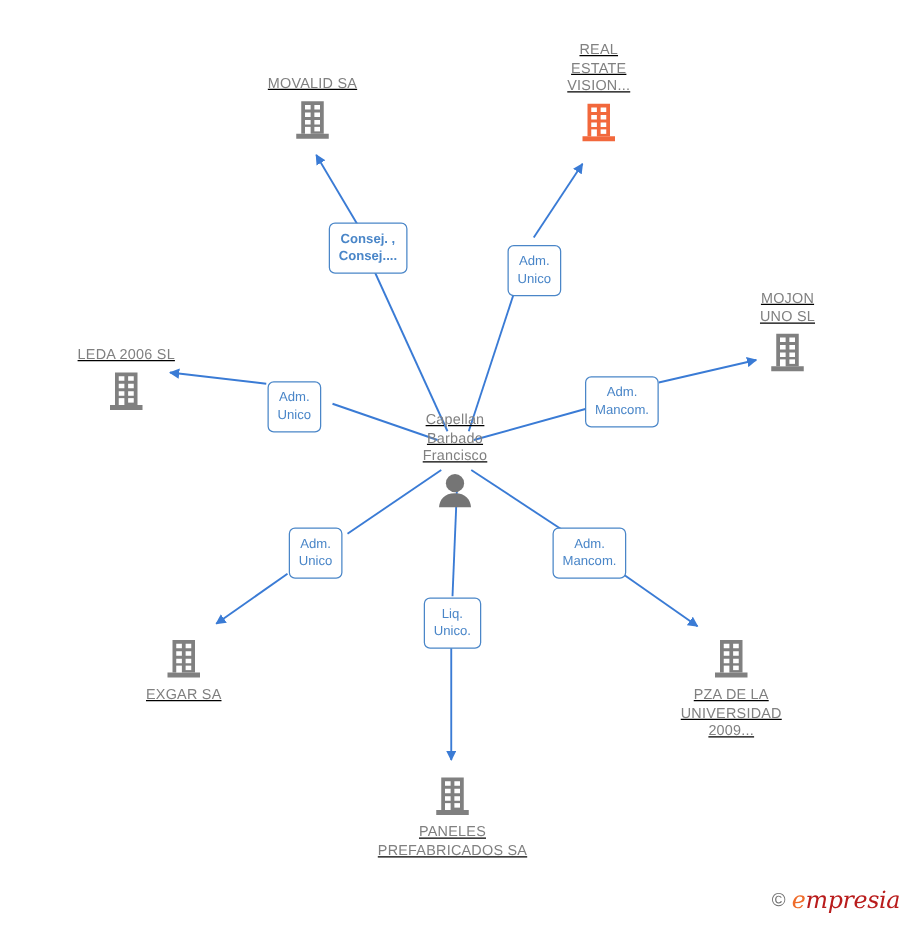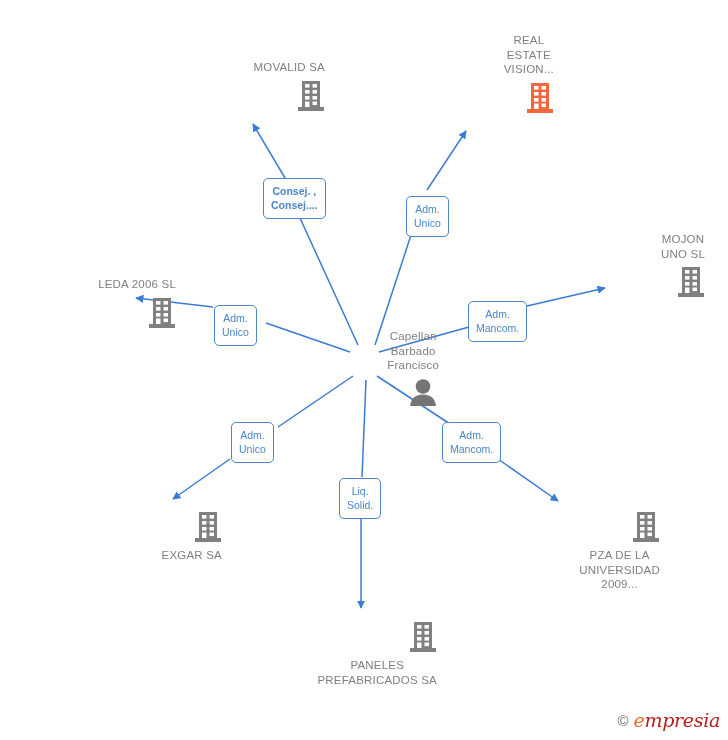--- a/index.html
+++ b/index.html
@@ -18,23 +18,24 @@
     position: absolute;
     left: 0;
     top: 0;
     width: 728px;
     height: 740px;
   }
   .node {
     position: absolute;
     display: flex;
     flex-direction: column;
-    align-items: flex-end;
+    align-items: center;
     width: 150px;
     margin-left: -75px;
+    text-decoration: underline;
   }
   .node-label {
     font-size: 11.5px;
     line-height: 14.5px;
     color: #808080;
     text-align: center;
     letter-spacing: 0.2px;
     white-space: pre-line;
   }
   .node-icon {
@@ -264,18 +265,18 @@
 Unico</div>
 <div class="edge-label" style="left:214px; top:305px;">Adm.
 Unico</div>
 <div class="edge-label" style="left:468px; top:301px;">Adm.
 Mancom.</div>
 <div class="edge-label" style="left:231px; top:422px;">Adm.
 Unico</div>
 <div class="edge-label" style="left:442px; top:422px;">Adm.
 Mancom.</div>
 <div class="edge-label" style="left:339px; top:478px;">Liq.
-Solid.</div>
+Unico.</div>
 
 <div class="watermark">
   <span class="wm-copy">©</span>
   <span class="wm-brand"><span class="wm-e">e</span><span class="wm-rest">mpresia</span></span>
 </div>
 
 </body></html>

